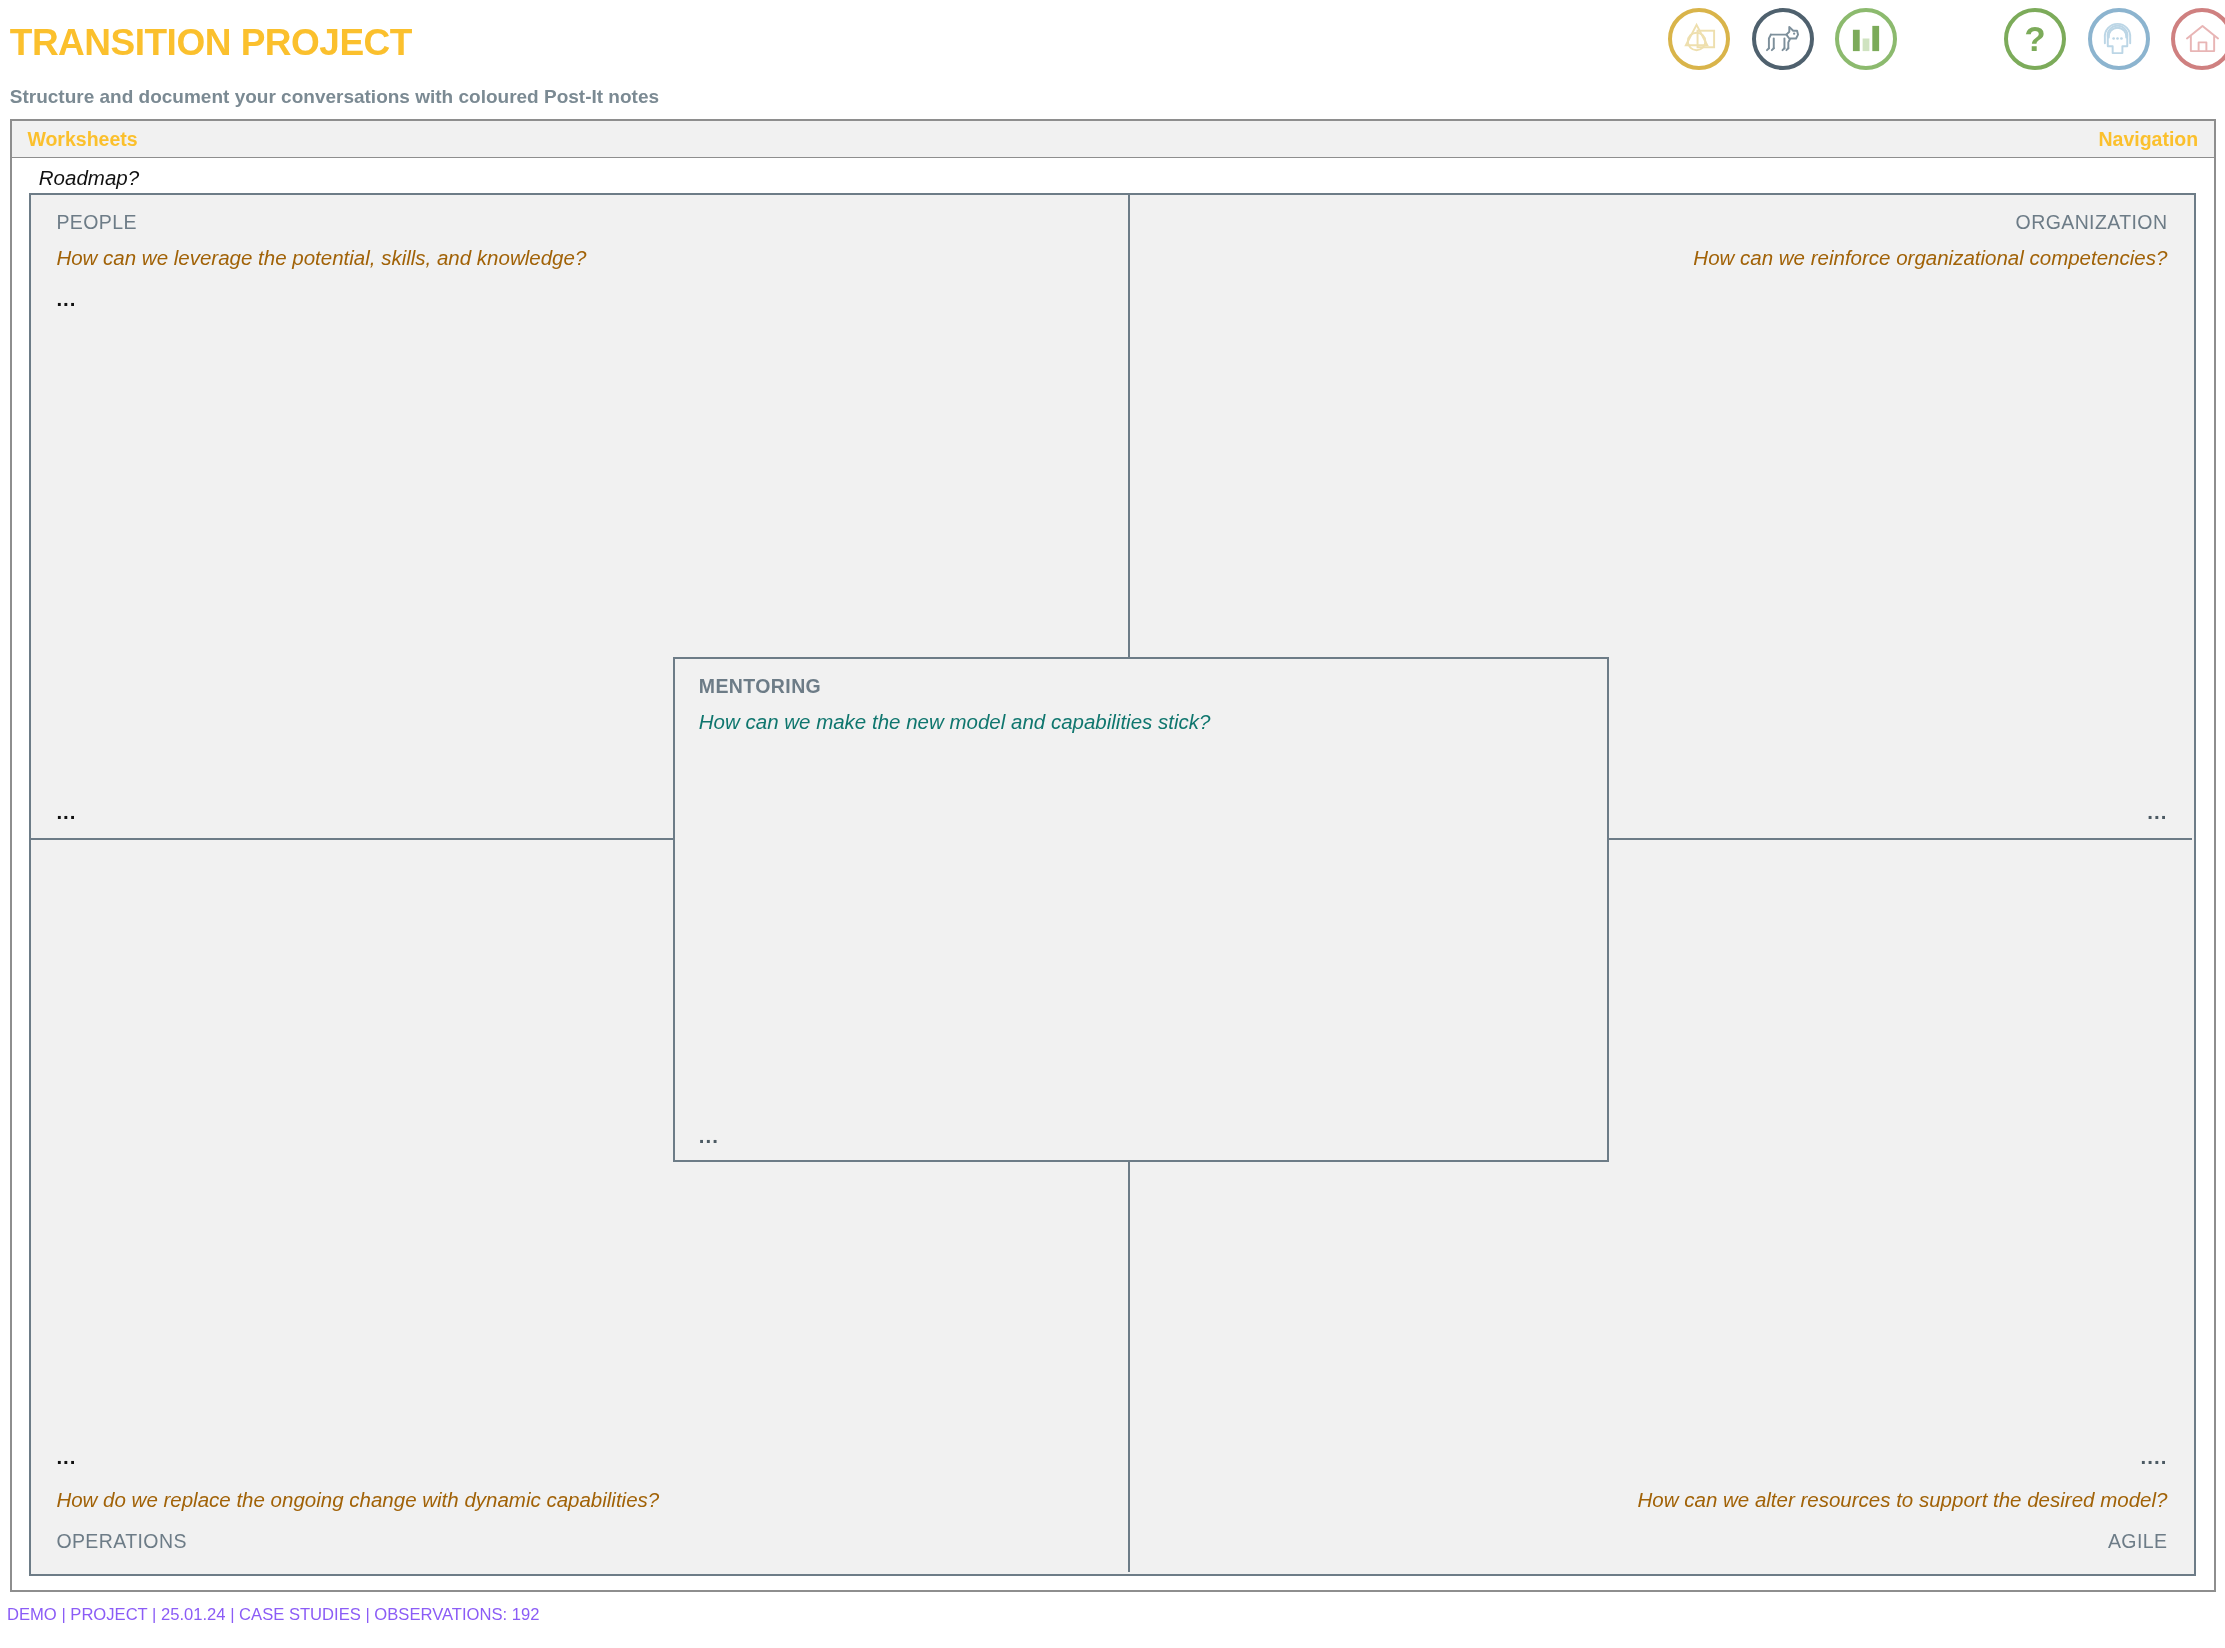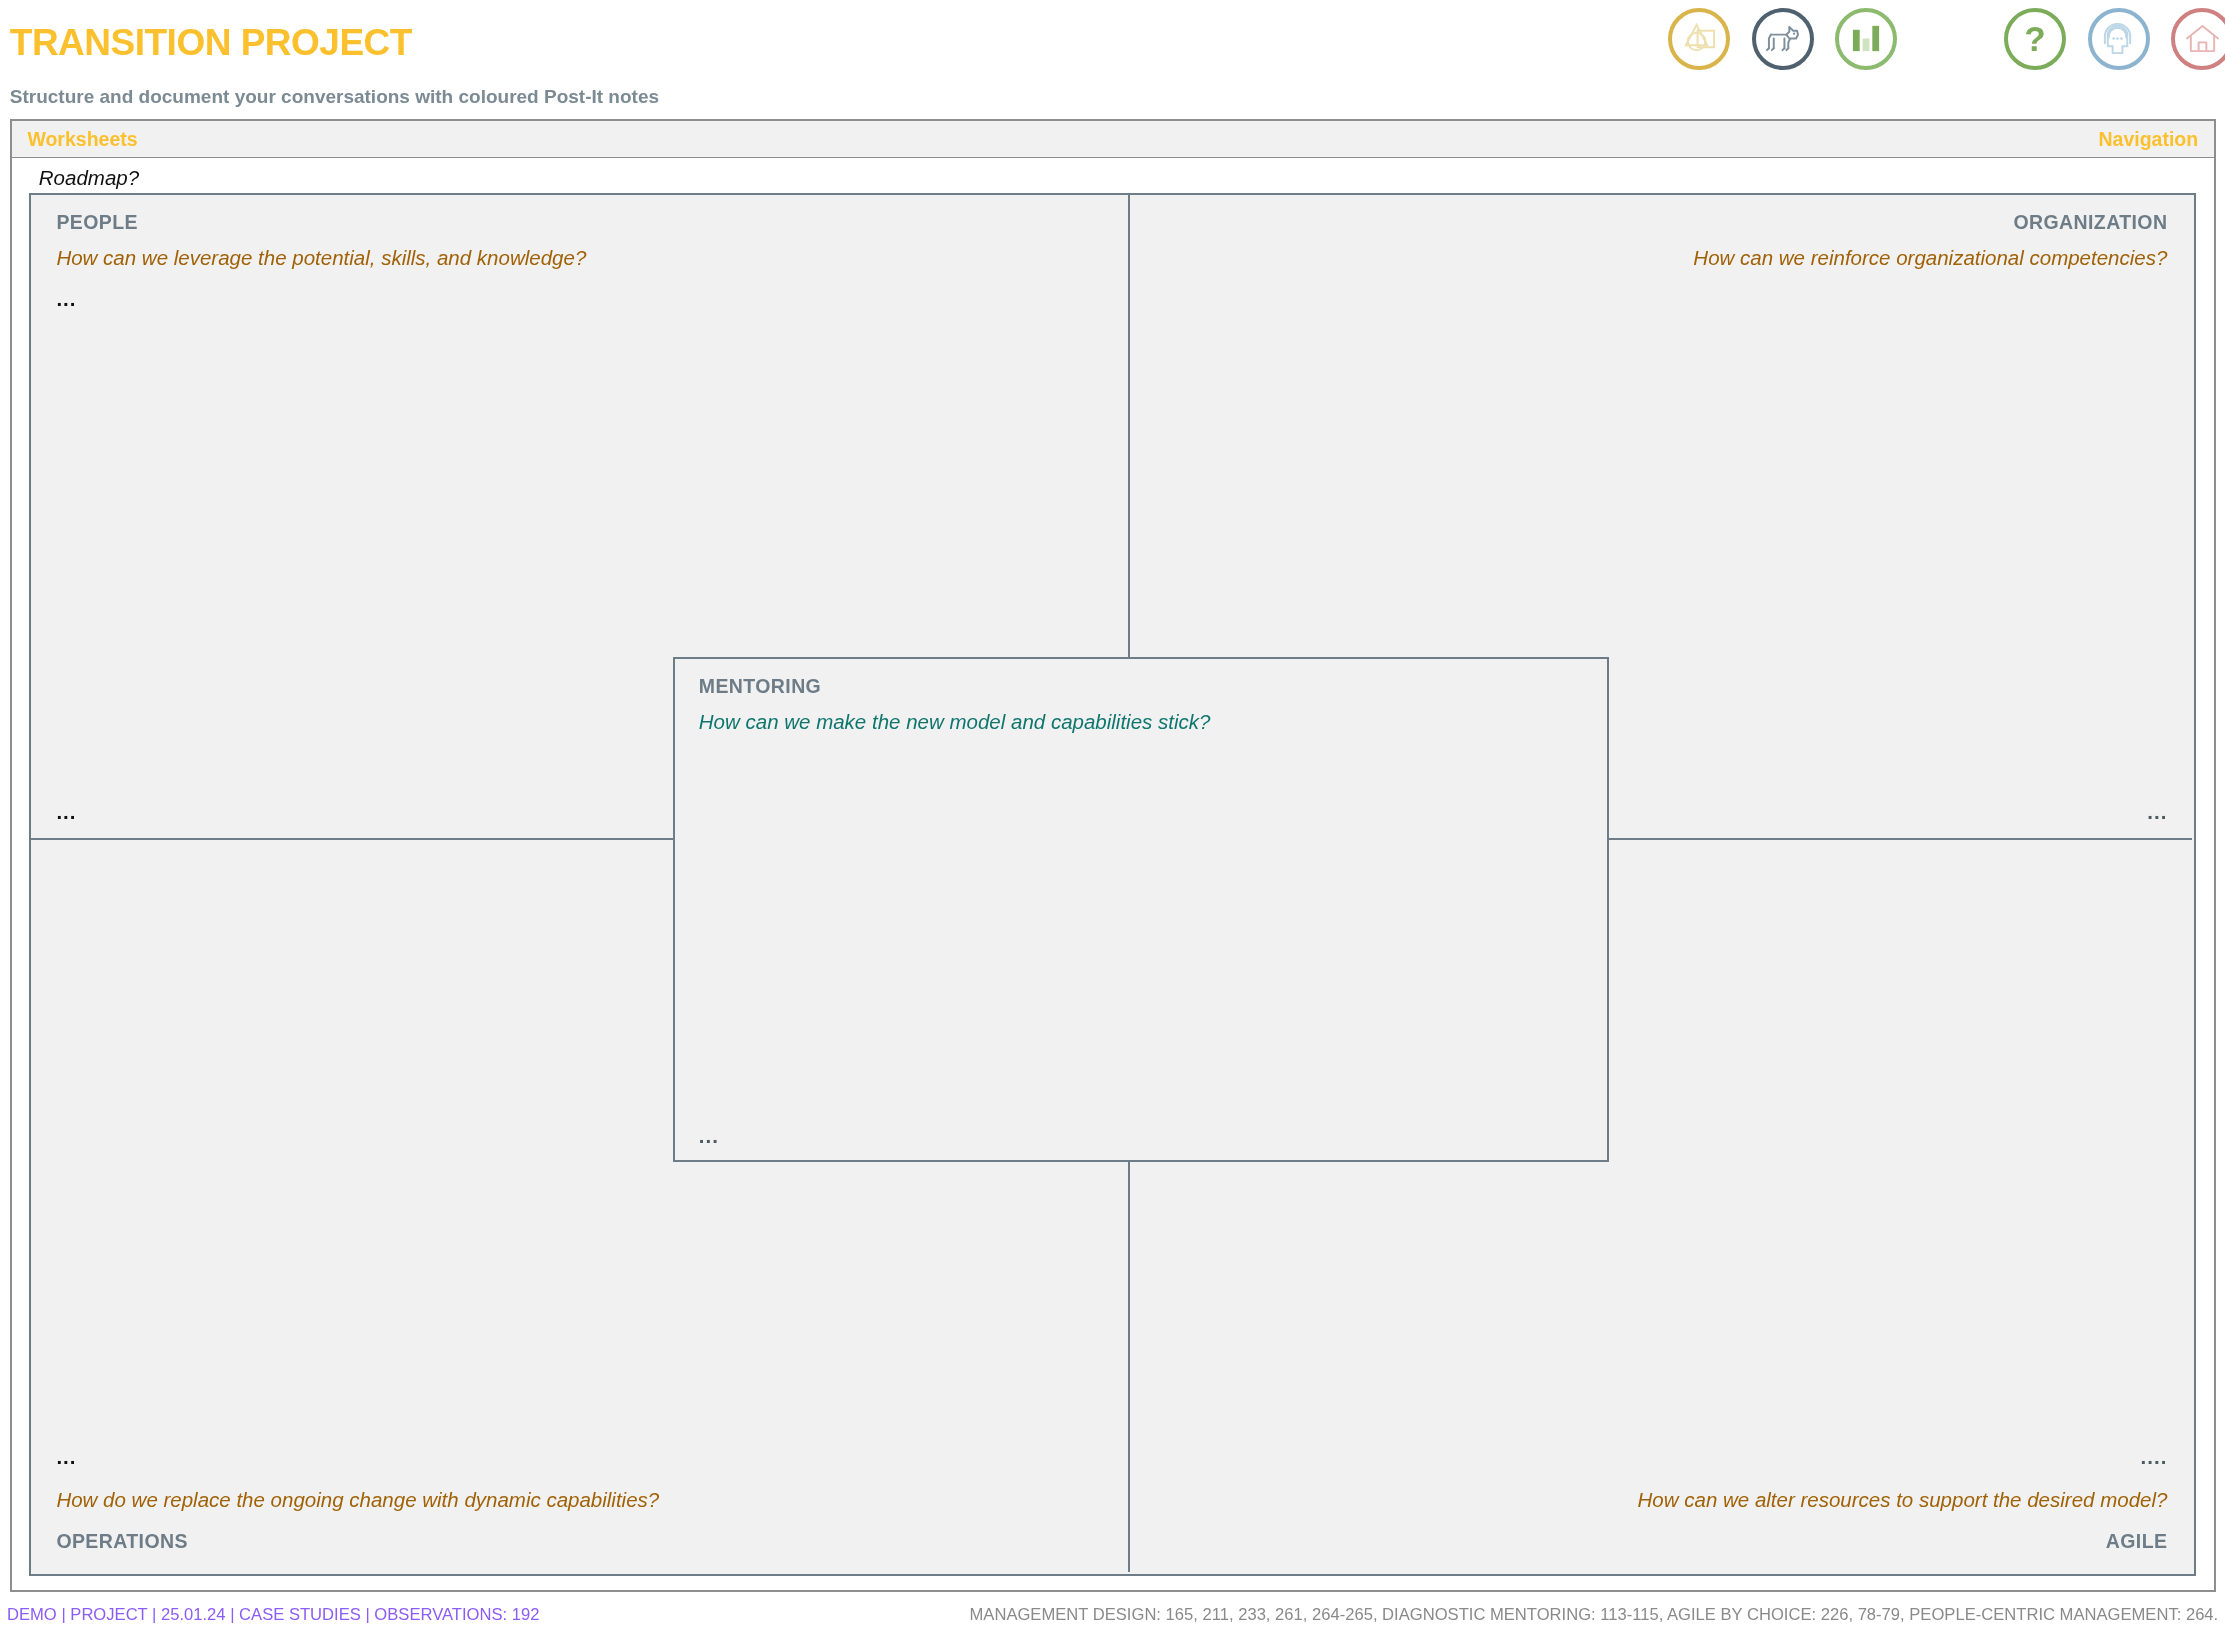--- a/index.html
+++ b/index.html
@@ -138,21 +138,21 @@
                        border-right: 2.9px solid #6d7c87; border-bottom: 2.9px solid #6d7c87; }
   #quad-organization { left: 1099px; top: 0;     width: 1062px; height: 645px;
                        border-bottom: 2.9px solid #6d7c87; }
   #quad-operations   { left: 0;      top: 648px; width: 1099px; height: 729px;
                        border-right: 2.9px solid #6d7c87; }
   #quad-work         { left: 1099px; top: 648px; width: 1062px; height: 729px; }
 
   .q-title {
     position: absolute;
     font-size: 19.5px;
-    font-weight: bold;
+    font-weight: normal;
     letter-spacing: 0.4px;
     color: #6d7c87;
     white-space: nowrap;
   }
   .q-question {
     position: absolute;
     font-size: 20.5px;
     font-style: italic;
     color: #a16207;
     white-space: nowrap;
@@ -365,17 +365,16 @@
         <div id="mgmt-title">MENTORING</div>
         <div id="mgmt-question">How can we make the new model and capabilities stick?</div>
         <div id="mgmt-dots">...</div>
       </div>
 
     </div>
   </div>
 
   <div id="footer">
     <div id="footer-left">DEMO | PROJECT | 25.01.24 | CASE STUDIES | OBSERVATIONS: 192</div>
-    <div id="footer-right">MANAGEMENT DESIGN: 165, 211, 233, 261, 264-265, DIAGNOSTIC MENTORING: 113-115, AGILE BY CHOICE: 226, 78-79, PEOPLE-CENTRIC MANAGEMENT: 264.</div>
   </div>
 
 </div>
 
 
 </body></html>

